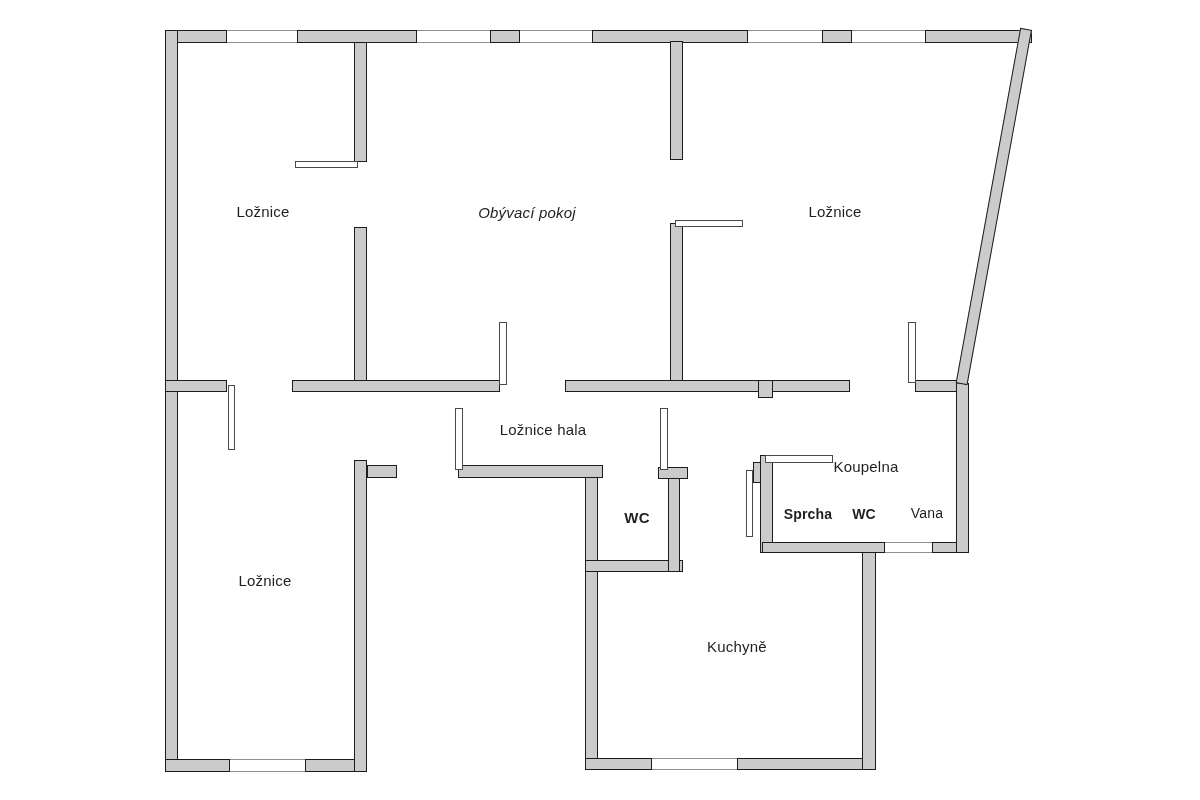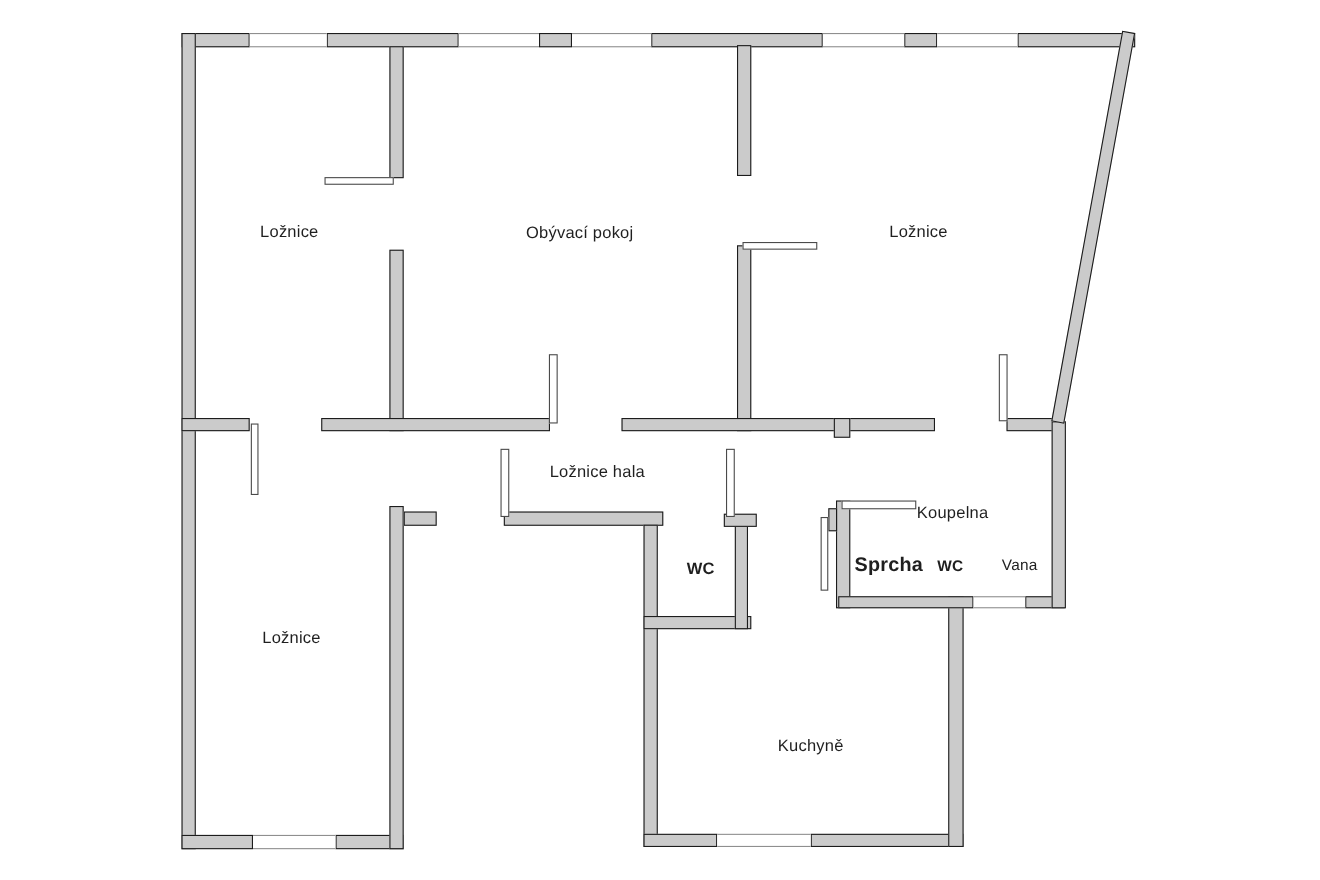--- a/index.html
+++ b/index.html
@@ -118,23 +118,23 @@
     <div class="door" style="left: 228px; top: 385px; width: 7px; height: 65px;"></div>
     <div class="door" style="left: 295px; top: 161px; width: 63px; height: 7px;"></div>
     <div class="door" style="left: 499px; top: 322px; width: 8px; height: 63px;"></div>
     <div class="door" style="left: 675px; top: 220px; width: 68px; height: 7px;"></div>
     <div class="door" style="left: 908px; top: 322px; width: 8px; height: 61px;"></div>
     <div class="door" style="left: 455px; top: 408px; width: 8px; height: 62px;"></div>
     <div class="door" style="left: 660px; top: 408px; width: 8px; height: 62px;"></div>
     <div class="door" style="left: 765px; top: 455px; width: 68px; height: 8px;"></div>
     <div class="door" style="left: 746px; top: 470px; width: 7px; height: 67px;"></div>
     <div class="room-label" style="left: 263px; top: 211px; font-size: 15px; font-weight: 400;">Ložnice</div>
-    <div class="room-label" style="left: 527px; top: 212px; font-size: 15px; font-weight: 400;">Obývací pokoj</div>
+    <div class="room-label" style="left: 527px; top: 212px; font-size: 15px; font-weight: 400; font-style: italic;">Obývací pokoj</div>
     <div class="room-label" style="left: 835px; top: 211px; font-size: 15px; font-weight: 400;">Ložnice</div>
     <div class="room-label" style="left: 265px; top: 580px; font-size: 15px; font-weight: 400;">Ložnice</div>
     <div class="room-label" style="left: 543px; top: 429px; font-size: 15px; font-weight: 400;">Ložnice hala</div>
     <div class="room-label" style="left: 637px; top: 517px; font-size: 15px; font-weight: 600;">WC</div>
     <div class="room-label" style="left: 866px; top: 466px; font-size: 15px; font-weight: 400;">Koupelna</div>
-    <div class="room-label" style="left: 808px; top: 514px; font-size: 18px; font-weight: 700; text-align: right;">Sprcha</div>
+    <div class="room-label" style="left: 808px; top: 514px; font-size: 14px; font-weight: 700; text-align: right;">Sprcha</div>
     <div class="room-label" style="left: 864px; top: 514px; font-size: 14px; font-weight: 700;">WC</div>
     <div class="room-label" style="left: 927px; top: 513px; font-size: 14px; font-weight: 400;">Vana</div>
-    <div class="room-label" style="left: 737px; top: 678px; font-size: 15px; font-weight: 400;">Kuchyně</div>
+    <div class="room-label" style="left: 737px; top: 646px; font-size: 15px; font-weight: 400;">Kuchyně</div>
   </div>
 
 </body></html>

